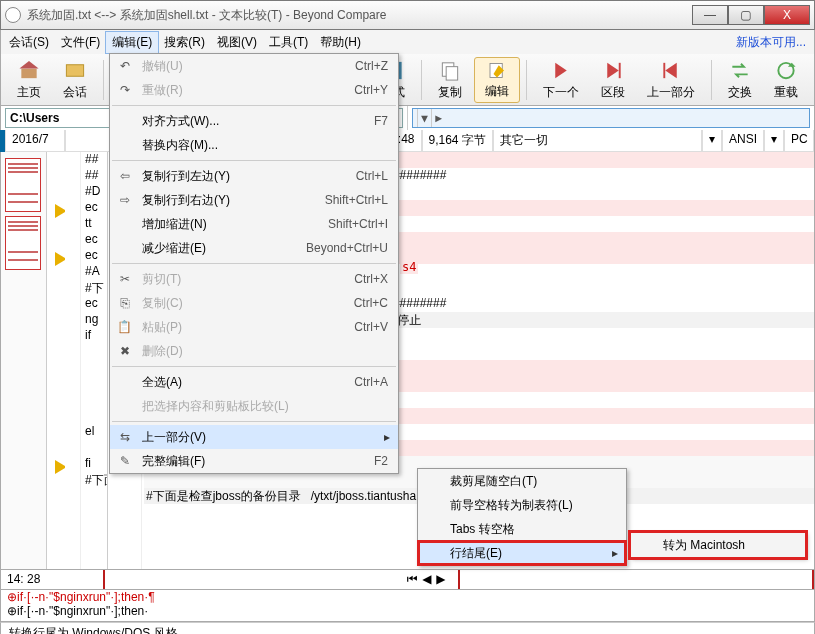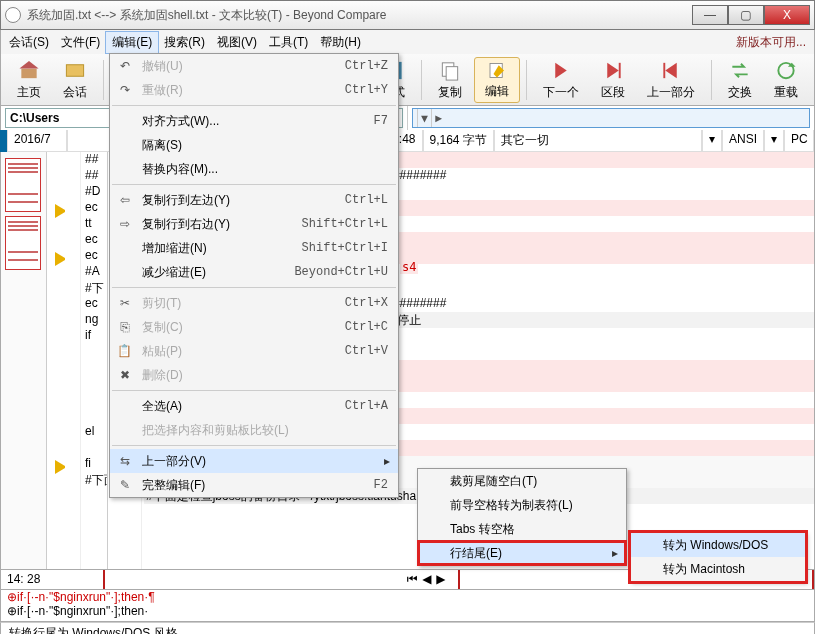--- a/index.html
+++ b/index.html
@@ -10,37 +10,37 @@
 .titlebar .ico { width:16px; height:16px; border:1px solid #888; border-radius:8px; margin-right:6px; background:#fff; }
 .titlebar .ttl { flex:1; color:#555; }
 .winbtns { display:flex; gap:0; }
 .winbtn { width:36px; height:20px; border:1px solid #6a6a6a; background:linear-gradient(#f4f4f4,#d8d8d8); display:flex; align-items:center; justify-content:center; color:#444; }
 .winbtn.close { background:linear-gradient(#e57373,#c62828); color:#fff; width:46px; }
 
 
 .menubar { height:24px; background:#f4f4f4; border-left:1px solid #aaa; border-right:1px solid #aaa; display:flex; align-items:center; padding:0 8px; gap:12px; }
 .menubar .mi { cursor:default; }
 .menubar .mi.open { background:#e3eefc; border:1px solid #8cb6e8; padding:2px 6px; margin:-3px -7px; }
-.newver { margin-left:auto; color:#7f1d1d; }
+.newver { margin-left:auto; color:#1d4ed8; }
 
 
 .toolbar { height:52px; background:linear-gradient(#fafafa,#ebebeb); border:1px solid #aaa; border-top:none; display:flex; align-items:center; padding:0 6px; gap:2px; }
 .tbtn { display:flex; flex-direction:column; align-items:center; justify-content:center; padding:2px 10px; height:46px; cursor:default; }
 .tbtn .tic { width:24px; height:24px; margin-bottom:2px; }
 .sep { width:1px; height:40px; background:#ccc; margin:0 4px; }
 .tbtn.act { background:#fff3d6; border:1px solid #d8b35a; border-radius:3px; }
 
 
 .pathrow { height:24px; border-left:1px solid #aaa; border-right:1px solid #aaa; display:flex;font-weight:bold; }
 .pane { flex:1; display:flex; align-items:center; }
 .pane + .pane { border-left:1px solid #ccc; }
 .pathbox { flex:1; margin:2px 4px; height:20px; border:1px solid #8aa; background:#fff; padding:0 4px; display:flex; align-items:center; }
 .pathbox.hl { border:1px solid #5b9bd5; background:#eaf3fc; }
 .dd { width:14px; height:18px; border-left:1px solid #ccc; display:flex; align-items:center; justify-content:center; color:#555; }
-.infobar { height:22px; border-left:7px solid #0369a1; border-right:1px solid #aaa; display:flex; font-size:11px; }
+.infobar { height:22px; border-left:5px solid #0369a1; border-right:1px solid #aaa; display:flex; font-size:11px; }
 .infobar .cell { padding:2px 6px; border:1px solid #ddd; border-top:none; white-space:nowrap; }
 .infobar .cell.f { flex:1; }
 
 
 .main { position:relative; height:418px; border:1px solid #aaa; border-top:none; display:flex; }
 .thumb { width:46px; border-right:1px solid #ccc; background:#fafafa; padding:6px 4px; }
 .thumb .tbox { width:36px; height:54px; border:1px solid #c33; margin-bottom:4px; background:#fff; position:relative; }
 .thumb .tbox::after { content:""; position:absolute; left:2px; right:2px; top:4px; height:2px; background:#c66; box-shadow:0 4px 0 #c66,0 8px 0 #c66,0 30px 0 #c66,0 38px 0 #c66; }
 .code { flex:1; position:relative; overflow:hidden; font-family:Consolas,monospace; font-size:12px; }
 .code + .code { border-left:1px solid #ccc; }
@@ -54,21 +54,21 @@
 .ln.ctx { background:#f2f2f2; }
 .ln.gap { background:#f8f8f8; }
 .sred { color:#c00; }
 
 
 .menu { position:absolute; background:#f4f4f4; border:1px solid #9a9a9a; box-shadow:2px 2px 4px rgba(0,0,0,.25); z-index:50; }
 .menu .row { display:flex; align-items:center; height:24px; padding:0 30px 0 32px; position:relative; cursor:default; }
 .menu .row:hover, .menu .row.hl { background:#d6e8ff; }
 .menu .row.boxed { outline:3px solid #d22; outline-offset:-2px; }
 .menu .row .ic { position:absolute; left:6px; width:18px; text-align:center; color:#555; }
-.menu .row .sc { position:absolute; right:10px; color:#555;font-family:Liberation Mono, monospace; }
+.menu .row .sc { position:absolute; right:10px; color:#555; }
 .menu .row .ar { position:absolute; right:8px; color:#333; }
 .menu hr { border:none; border-top:1px solid #ccc; margin:3px 2px; }
 .menu .dis { color:#aaa; }
 
 #edit-menu { left:109px; top:53px; width:290px; }
 #conv-menu { left:417px; top:468px; width:210px; }
 #eol-menu  { left:630px; top:532px; width:176px; outline:3px solid #d22; outline-offset:-1px; }
 .bigarrow { position:absolute; left:536px; top:538px; width:76px; height:18px; }
 .bigarrow .shaft { position:absolute; left:0; top:5px; width:54px; height:6px; background:#d22; }
 .bigarrow .head { position:absolute; right:0; top:-4px; border-left:22px solid #d22; border-top:12px solid transparent; border-bottom:12px solid transparent; }
@@ -306,23 +306,20 @@
       <span class="ic">↷</span>
       <span>重做(R)</span>
       <span class="sc">Ctrl+Y</span>
     </div>
   <hr>
   <div class="row">
       <span>对齐方式(W)...</span>
       <span class="sc">F7</span>
     </div>
   <div class="row">
-      <span>隔离(S)</span>
-    </div>
-  <div class="row">
       <span>替换内容(M)...</span>
     </div>
   <hr>
   <div class="row">
       <span class="ic">⇦</span>
       <span>复制行到左边(Y)</span>
       <span class="sc">Ctrl+L</span>
     </div>
   <div class="row">
       <span class="ic">⇨</span>
@@ -393,21 +390,18 @@
       <span class="ar">▸</span>
     </div>
 </div>
 
 <div class="bigarrow">
     <div class="shaft"></div>
     <div class="head"></div>
   </div>
 
 <div id="eol-menu" class="menu">
-  <div class="row hl">
-      <span>转为 Windows/DOS</span>
-    </div>
   <div class="row">
       <span>转为 Macintosh</span>
     </div>
 </div>
 
 <div style="position:absolute;left:400px;top:260px;font-family:Consolas,monospace;color:#c00;background:#fde6e6;padding:0 2px">s4</div>
 
 </body></html>

